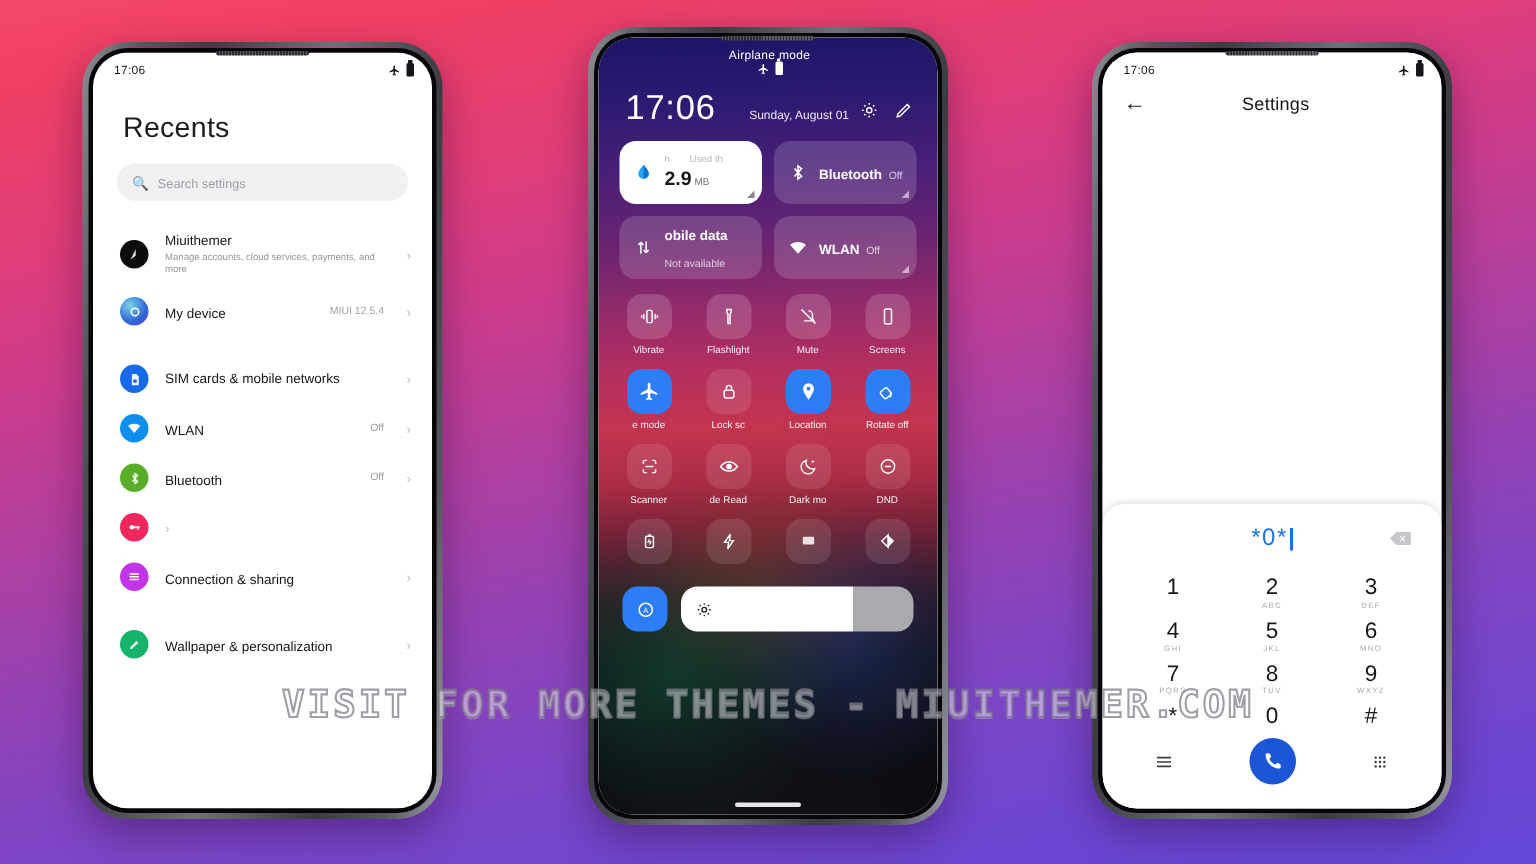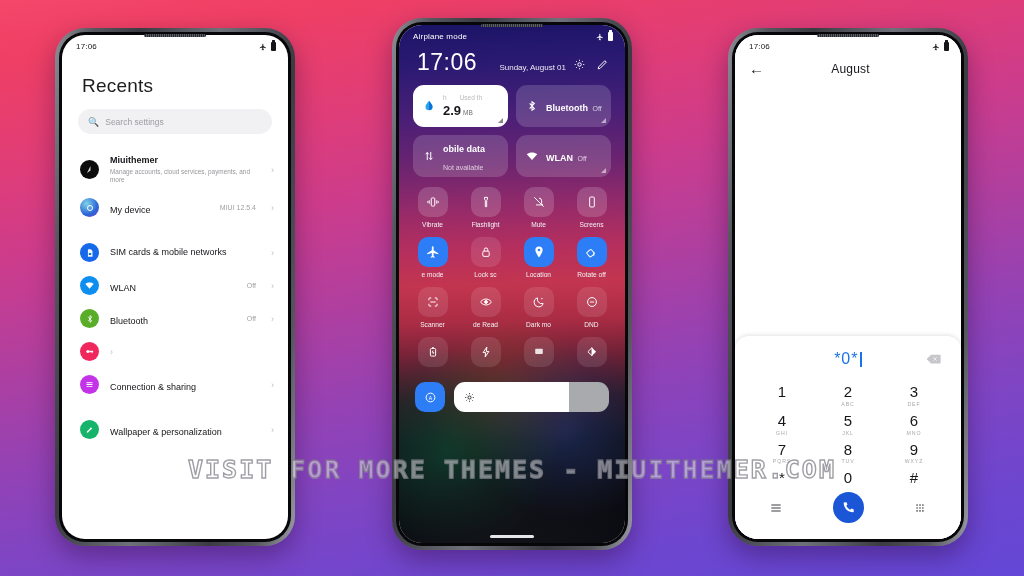--- a/index.html
+++ b/index.html
@@ -45,21 +45,21 @@
   #phone-settings { left: 55px; top: 28px; width: 240px; height: 518px; }
   #phone-control  { left: 392px; top: 18px; width: 240px; height: 532px; }
   #phone-dialer   { left: 728px; top: 28px; width: 240px; height: 518px; }
 
   
   .statusbar {
     display: flex; align-items: center; justify-content: space-between;
     padding: 7px 12px 0 14px; font-size: 8px; letter-spacing: .2px;
   }
   .statusbar.dark { color: #15151a; }
-  .statusbar.light { color: #ffffff; }
+  .statusbar.light { color: #ffffff; flex-direction: column; }
   .sb-right { display: flex; align-items: center; gap: 4px; }
   .ic-plane { width: 8px; height: 8px; }
   .ic-batt { width: 5px; height: 9px; border-radius: 1px; position: relative;
              background: currentColor; }
   .ic-batt::after { content:""; position:absolute; top:-2px; left:1.2px;
              width:2.4px; height:1.5px; background: currentColor; border-radius:.5px; }
 
   
   .settings-screen { background:#fff; height:100%; display:flex; flex-direction:column; }
   .settings-title { font-size: 19px; color:#1d1d1f; font-weight:400;
@@ -210,21 +210,21 @@
 
           <div class="slist">
 
             <div class="srow">
               <span class="ico" style="background:#0c0c0c;">
                 <svg viewBox="0 0 24 24" width="12" height="12" fill="#fff" opacity=".85">
                     <path d="M13 4 L6 18 L13 13 Z"></path>
                   </svg>
               </span>
               <span class="txt">
-                <span class="lbl" style="display:block;font-weight:700">Miuithemer</span>
+                <span class="lbl" style="display:block;font-weight:400">Miuithemer</span>
                 <span class="sub" style="display:block">Manage accounts, cloud services, payments, and more</span>
               </span>
               <span class="chev">›</span>
             </div>
 
             <div class="srow">
               <span class="ico" style="background:radial-gradient(circle at 35% 30%,#7fd4e8,#2b64d6 60%,#7a3fd0);">
                 <svg viewBox="0 0 24 24" width="10" height="10" fill="none" stroke="#fff" stroke-width="2.4">
                     <circle cx="12" cy="12" r="6"></circle>
                   </svg>
@@ -592,21 +592,21 @@
             <span class="sb-right">
               <svg class="ic-plane" viewBox="0 0 24 24" fill="currentColor">
                   <path d="M21 16v-2l-8-5V3.5A1.5 1.5 0 0 0 11.5 2 1.5 1.5 0 0 0 10 3.5V9l-8 5v2l8-2.5V19l-2 1.5V22l3.5-1 3.5 1v-1.5L13 19v-5.5z"></path>
                 </svg>
               <i class="ic-batt"></i>
             </span>
           </div>
 
           <div class="dial-top">
             <span class="dial-back">←</span>
-            <span class="dial-title">August</span>
+            <span class="dial-title">Settings</span>
           </div>
 
 
           <div class="keypad-card">
             <div class="dial-field">
               <span class="dial-num">*0*</span>
                 <i class="caret"></i>
               <svg class="bksp" viewBox="0 0 24 16" fill="#c6c6cb">
                   <path d="M8 1h14a1.4 1.4 0 0 1 1.4 1.4v11.2A1.4 1.4 0 0 1 22 15H8L1 8z"></path>
                   <path d="M12 5.2l5 5.6M17 5.2l-5 5.6" stroke="#fff" stroke-width="1.1"></path>

